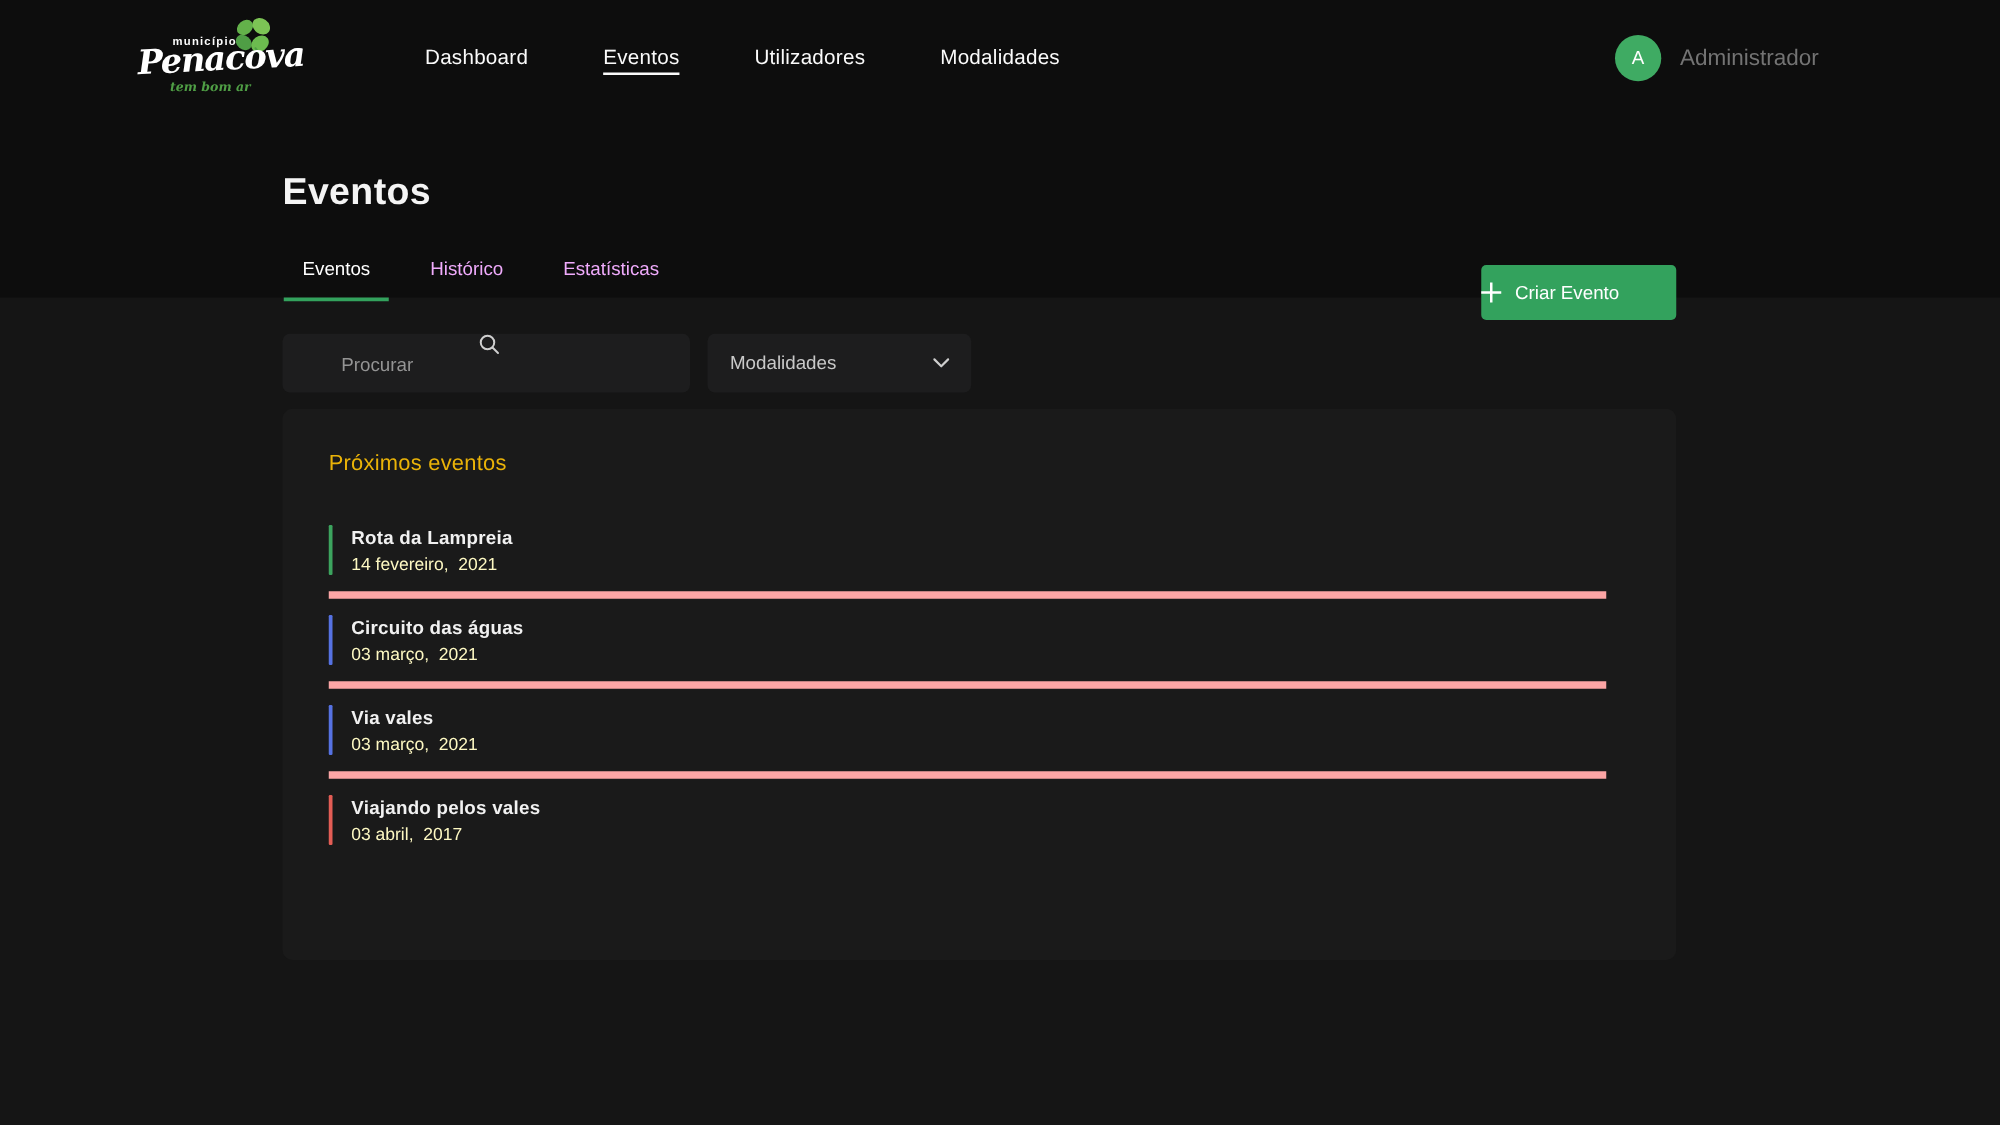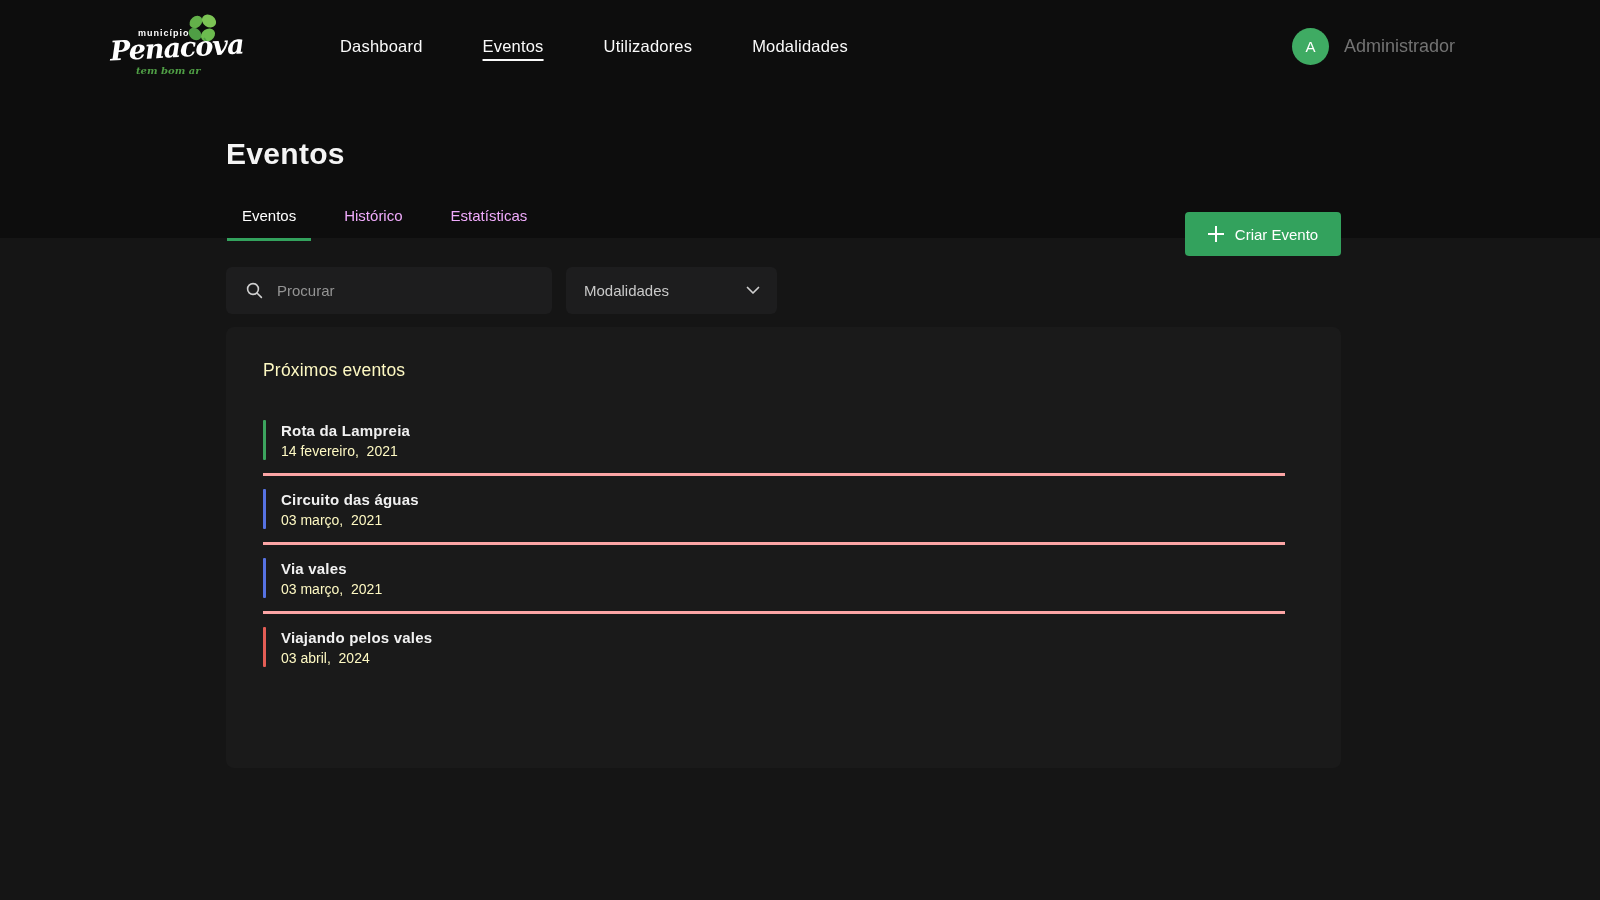--- a/index.html
+++ b/index.html
@@ -63,33 +63,33 @@
     font-size: 15px; color: #f0abfc; cursor: pointer;
     padding: 0 0 14px 0; margin-right: 48px;
   }
   .tab.active { color: #ffffff; padding-left: 15px; padding-right: 15px; margin-right: 33px; border-bottom: 3px solid var(--accent, #33a25d); }
 
   
   .create-btn {
     position: absolute; left: 1185px; top: 212px; width: 156px; height: 44px;
     background: var(--accent, #33a25d); border: none; border-radius: 4px;
     color: #ffffff; font-size: 15px; font-family: inherit;
-    display: flex; align-items: center; justify-content: center; gap: 11px;
+    display: flex; align-items: center; gap: 11px;
     cursor: pointer; z-index: 2;
   }
   .plus-icon { width: 16px; height: 16px; position: relative; }
   .plus-icon::before, .plus-icon::after { content: ""; position: absolute; background: #fff; }
   .plus-icon::before { left: 7px; top: 0; width: 2px; height: 16px; }
   .plus-icon::after { left: 0; top: 7px; width: 16px; height: 2px; }
 
   
   .filters { position: absolute; left: 226px; top: 267px; display: flex; gap: 14px; }
   .search-box {
     width: 326px; height: 47px; background: #1d1d1e; border-radius: 6px;
-    display: flex; align-items: center; padding: 0 16px 0 20px;
+    display: flex; align-items: center; padding: 0 16px 0 20px; flex-direction: column;
   }
   .search-box svg { flex: 0 0 auto; }
   .search-input {
     background: transparent; border: none; outline: none;
     color: #e8e8e8; font-size: 15px; font-family: inherit;
     margin-left: 14px; width: 250px;
   }
   .search-input::placeholder { color: #949494; }
   .dropdown {
     width: 211px; height: 47px; background: #1d1d1e; border-radius: 6px;
@@ -97,26 +97,26 @@
     padding: 0 17px 0 18px; cursor: pointer;
   }
   .dropdown-label { font-size: 15px; color: #c9c9c9; }
 
   
   .card {
     position: absolute; left: 226px; top: 327px; width: 1115px; height: 441px;
     background: #1a1a1a; border-radius: 8px;
     padding: 33px 56px 0 37px;
   }
-  .card-title { font-size: 17.5px; color: #fef9c3; letter-spacing: 0.2px; }
+  .card-title { font-size: 17.5px; color: #eab308; letter-spacing: 0.2px; }
   .event-list { margin-top: 26px; }
   .event-row {
     display: flex; align-items: center; padding: 13px 0; cursor: pointer;
   }
-  .event-row:not(:last-child) { border-bottom: 3px solid #fca5a5; }
+  .event-row:not(:last-child) { border-bottom: 6px solid #fca5a5; }
   .event-bar { width: 3px; height: 40px; border-radius: 1px; margin-right: 15px; flex: 0 0 auto; }
   .event-name { font-size: 15px; font-weight: 700; color: #f1f1f1; letter-spacing: 0.2px; }
   .event-date { font-size: 14px; color: #fef9c3; margin-top: 4px; white-space: pre; }
 </style>
 </head>
 <body>
 
 <div class="page">
 
   <div class="top">
@@ -206,19 +206,19 @@
       <div class="event-name">Via vales</div>
       <div class="event-date">03 março,  2021</div>
     </div>
   </div>
 
 
   <div class="event-row">
     <div class="event-bar" style="background: rgb(227, 93, 85);"></div>
     <div>
       <div class="event-name">Viajando pelos vales</div>
-      <div class="event-date">03 abril,  2024</div>
+      <div class="event-date">03 abril,  2017</div>
     </div>
   </div>
 </div>
   </div>
 
 </div>
 
 </body></html>

